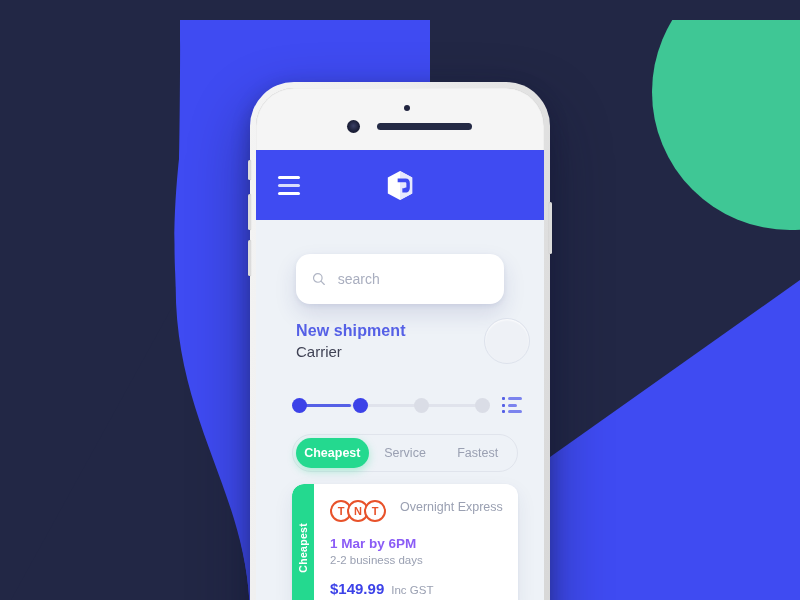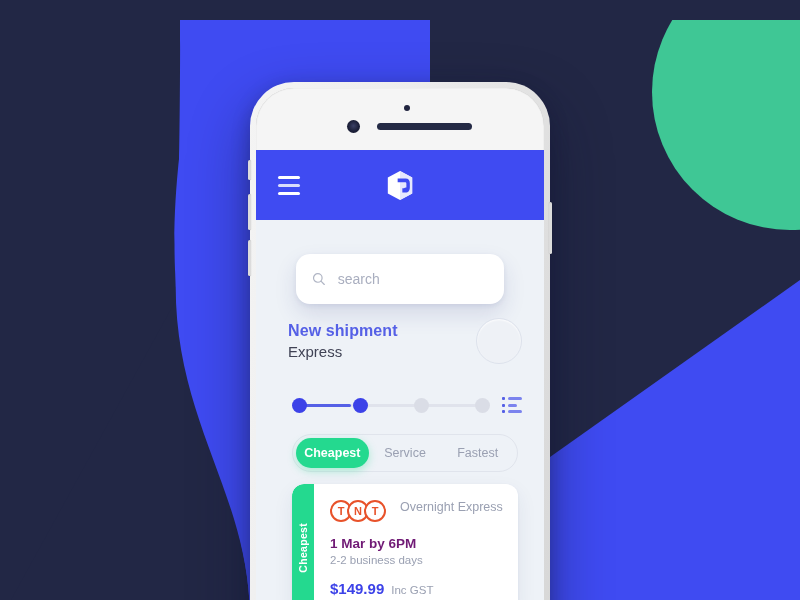--- a/index.html
+++ b/index.html
@@ -71,21 +71,21 @@
     box-shadow:0 10px 22px rgba(40,50,120,.13), 0 2px 5px rgba(40,50,120,.08);
     display:flex; align-items:center; padding:0 16px; gap:12px;
   }
   .search-input {
     border:none; outline:none; background:transparent;
     font-family:"Liberation Sans", sans-serif; font-size:14px; color:#4a4f63; width:100%;
   }
   .search-input::placeholder { color:#a9aebf; }
 
   
-  .section { position:absolute; left:32px; top:172px; width:230px; }
+  .section { position:absolute; left:40px; top:172px; width:230px; }
   .sec-title { color:#5560e6; font-size:16px; font-weight:bold; letter-spacing:.1px; }
   .sec-sub { color:#404355; font-size:15px; margin-top:3px; }
   .carrier-circle {
     position:absolute; right:-4px; top:-4px; width:46px; height:46px; border-radius:50%;
     background:#eef1f6; border:1px solid #dde2ec;
     box-shadow:inset 0 1px 2px rgba(255,255,255,.9);
   }
 
   
   .stepper-row { position:absolute; left:36px; top:247px; width:230px; display:flex; align-items:center; }
@@ -133,21 +133,21 @@
   .card-body { flex:1; padding:14px 14px 14px 16px; }
   .card-top { display:flex; align-items:flex-start; gap:14px; }
   .tnt-logo { display:flex; margin-top:2px; }
   .tnt-logo .c {
     width:22px; height:22px; border-radius:50%; border:2.4px solid #e8522a; background:#fff;
     display:flex; align-items:center; justify-content:center;
     font-size:11px; font-weight:bold; color:#e8522a; margin-left:-5px;
   }
   .tnt-logo .c:first-child { margin-left:0; }
   .svc { color:#9aa0b2; font-size:12.5px; line-height:1.45; }
-  .eta { color:#701a75; font-size:13.5px; font-weight:bold; margin-top:14px; }
+  .eta { color:#8b5cf6; font-size:13.5px; font-weight:bold; margin-top:14px; }
   .days { color:#9aa0b2; font-size:11.5px; margin-top:3px; }
   .ins { font-size:11.5px; color:#a3a8b8; margin-top:14px; }
   .ins em { color:#24d98f; font-style:normal; font-weight:bold; }
   .price-row { margin-top:14px; display:flex; align-items:baseline; gap:7px; }
   .price { color:#3c42e8; font-size:15px; font-weight:bold; }
   .gst { color:#9aa0b2; font-size:11.5px; }
 </style>
 </head>
 <body>
 
@@ -198,21 +198,21 @@
         <div class="search-bar">
           <svg width="16" height="16" viewBox="0 0 16 16">
             <circle cx="6.8" cy="6.8" r="5" fill="none" stroke="#b0b5c4" stroke-width="1.4"></circle>
             <line x1="10.5" y1="10.5" x2="14.4" y2="14.4" stroke="#b0b5c4" stroke-width="1.4" stroke-linecap="round"></line>
           </svg>
           <input class="search-input" type="text" placeholder="search" style="">
         </div>
 
         <div class="section">
           <div class="sec-title">New shipment</div>
-          <div class="sec-sub">Express</div>
+          <div class="sec-sub">Carrier</div>
           <div class="carrier-circle"></div>
         </div>
 
         <div class="stepper-row">
           <div class="stepper">
             <div class="track"></div>
             <div class="track-fill"></div>
             <div class="dot on"></div>
             <div class="spacer"></div>
             <div class="dot on"></div>

